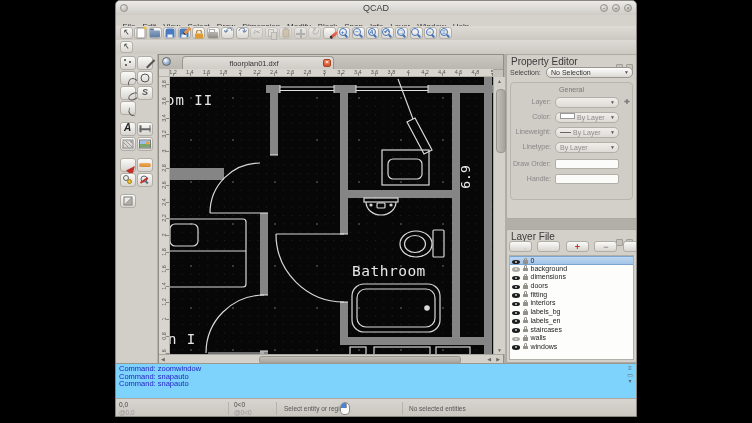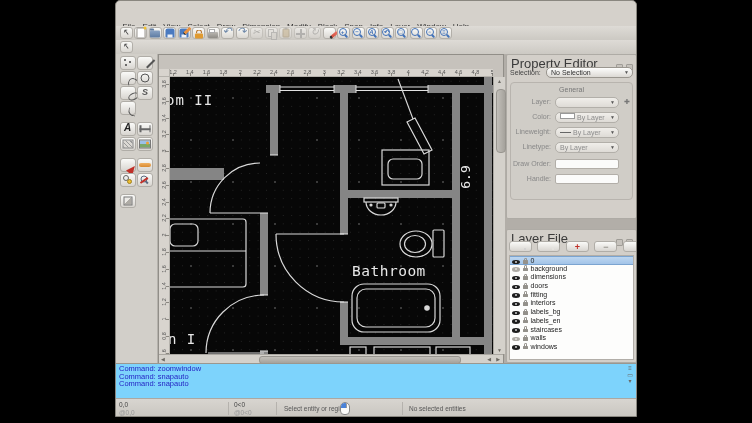--- a/index.html
+++ b/index.html
@@ -127,21 +127,21 @@
   .varr{position:absolute;left:0;width:11px;text-align:center;font-size:5px;color:#6b6862}
   .hscroll{position:absolute;left:0;top:299px;width:344px;height:9px;background:#d4d1cb;border-top:1px solid #aaa7a1;box-sizing:border-box}
   .hthumb{position:absolute;left:100px;top:1px;width:200px;height:6px;border-radius:3px;background:linear-gradient(#c2bfb9,#a5a29c);border:1px solid #98958f}
   .harr{position:absolute;top:0.5px;font-size:5px;color:#6b6862}
 
   
   .panels{position:absolute;left:390px;top:0;width:131px;height:309px}
   .panel{position:absolute;left:0;width:131px;background:#d3cfc9;border:1px solid #aeaba5;border-radius:2px;box-sizing:border-box}
   #propeditor{top:0;height:165px}
   #layerlist{top:175px;height:134px}
-  .ptitle{position:absolute;left:4px;top:1px;font-size:13px;color:#3a3a3a}
+  .ptitle{position:absolute;left:4px;top:1px;font-size:10px;color:#3a3a3a}
   .pbtns{position:absolute;right:3px;top:2px}
   .pbtn{display:inline-block;width:5px;height:5px;margin-left:3px;background:#c6c2bc;border:1px solid #a09d97;border-radius:1px}
   .selrow{position:absolute;left:3px;top:12px;right:3px;height:12px}
   .sellabel{position:absolute;left:0;top:2px;font-size:7px;color:#444}
   .combo{position:absolute;height:11px;border:1px solid #9a968f;border-radius:5px;box-sizing:border-box;
     background:linear-gradient(#fdfdfc,#dcd9d4);font-size:7px;color:#333;line-height:9px;padding-left:4px;overflow:hidden}
   .combo .arr{position:absolute;right:3px;top:0;font-size:5px;color:#555;line-height:9px}
   .combo.dis{background:linear-gradient(#f0eeea,#dedbd6);color:#8c8c8c;border-color:#b2afa9}
   .groupbox{position:absolute;left:3px;top:27px;right:3px;height:118px;background:#d0cdc7;
     border:1px solid #b8b4ae;border-radius:4px;box-sizing:border-box}
@@ -192,20 +192,33 @@
   .mouseicon{position:absolute;left:224px;top:3px;width:10px;height:13px;background:#fafaf8;border:1px solid #888;
     border-radius:5px 5px 4px 4px;box-sizing:border-box;overflow:hidden}
   .mouseicon::before{content:"";position:absolute;left:0;top:0;width:4.5px;height:5px;background:#4a82d8}
   .mouseicon::after{content:"";position:absolute;left:4.5px;top:0;width:1px;height:5px;background:#999}
 </style>
 </head>
 <body>
 
 <div id="win">
 
+  <div class="titlebar">
+    <div class="wbtn" style="left:4px"></div>
+    <div class="title">QCAD</div>
+    <div class="wbtn" style="right:28px">
+        <span>−</span>
+      </div>
+    <div class="wbtn" style="right:16px">
+        <span>+</span>
+      </div>
+    <div class="wbtn" style="right:4px">
+        <span>×</span>
+      </div>
+  </div>
 
   <div class="menubar" id="menubar"><span class="mi">File</span><span class="mi">Edit</span><span class="mi">View</span><span class="mi">Select</span><span class="mi">Draw</span><span class="mi">Dimension</span><span class="mi">Modify</span><span class="mi">Block</span><span class="mi">Snap</span><span class="mi">Info</span><span class="mi">Layer</span><span class="mi">Window</span><span class="mi">Help</span></div>
 
   <div class="toolbar" id="toolbar1"><span class="tbtn"><i class="ic ic-pointer"></i></span><span class="tbtn"><i class="ic ic-new"></i></span><span class="tbtn"><i class="ic ic-open"></i></span><span class="tbtn"><i class="ic ic-save"></i></span><span class="tbtn"><i class="ic ic-saveas"></i></span><span class="tbtn"><i class="ic ic-lock"></i></span><span class="tbtn"><i class="ic ic-print"></i></span><span class="tbtn"><i class="ic ic-undo"></i></span><span class="tbtn"><i class="ic ic-redo"></i></span><span class="tbtn dis"><i class="ic ic-cut"></i></span><span class="tbtn dis"><i class="ic ic-copy"></i></span><span class="tbtn dis"><i class="ic ic-paste"></i></span><span class="tbtn dis"><i class="ic ic-crosshair"></i></span><span class="tbtn dis"><i class="ic ic-rotate"></i></span><span class="tbtn"><i class="ic ic-pen"></i></span><span class="tbtn"><i class="ic ic-mag" data-sym="+"></i></span><span class="tbtn"><i class="ic ic-mag" data-sym="−"></i></span><span class="tbtn"><i class="ic ic-mag" data-sym="A"></i></span><span class="tbtn"><i class="ic ic-mag" data-sym="↶"></i></span><span class="tbtn"><i class="ic ic-mag" data-sym="□"></i></span><span class="tbtn"><i class="ic ic-mag" data-sym=""></i></span><span class="tbtn"><i class="ic ic-mag" data-sym="▫"></i></span><span class="tbtn"><i class="ic ic-mag" data-sym="≡"></i></span></div>
   <div class="toolbar" id="toolbar2">
     <span class="tbtn"><i class="ic ic-pointer"></i></span>
   </div>
 
   <div class="workspace">
 
@@ -218,20 +231,29 @@
         <div class="crow"><span class="cbtn"><i class="ci ci-text"></i></span><span class="cbtn"><i class="ci ci-dimension"></i></span></div>
         <div class="crow"><span class="cbtn"><i class="ci ci-hatch"></i></span><span class="cbtn"><i class="ci ci-image"></i></span></div>
         <div class="cgap"></div>
         <div class="crow"><span class="cbtn"><i class="ci ci-modify"></i></span><span class="cbtn"><i class="ci ci-trim"></i></span></div>
         <div class="crow"><span class="cbtn"><i class="ci ci-blocks"></i></span><span class="cbtn"><i class="ci ci-info"></i></span></div>
         <div class="cgap"></div>
         <div class="crow"><span class="cbtn"><i class="ci ci-cube"></i></span><span class="cbtn hidden"></span></div>
       </div>
 
     <div class="subwin">
+      <div class="tabbar">
+        <div class="applogo"></div>
+        <div class="tab">
+          <span class="tlabel">floorplan01.dxf</span>
+          <span class="tabclose">
+              <span>×</span>
+            </span>
+        </div>
+      </div>
       <div class="rulercorner"></div>
       <div class="hruler" id="hruler">
           <i style="left: 3px;"></i>
           <span style="left: 3px;">1.2</span>
           <i style="left: 19.8px;"></i>
           <span style="left: 19.8px;">1.4</span>
           <i style="left: 36.6px;"></i>
           <span style="left: 36.6px;">1.6</span>
           <i style="left: 53.4px;"></i>
           <span style="left: 53.4px;">1.8</span>

